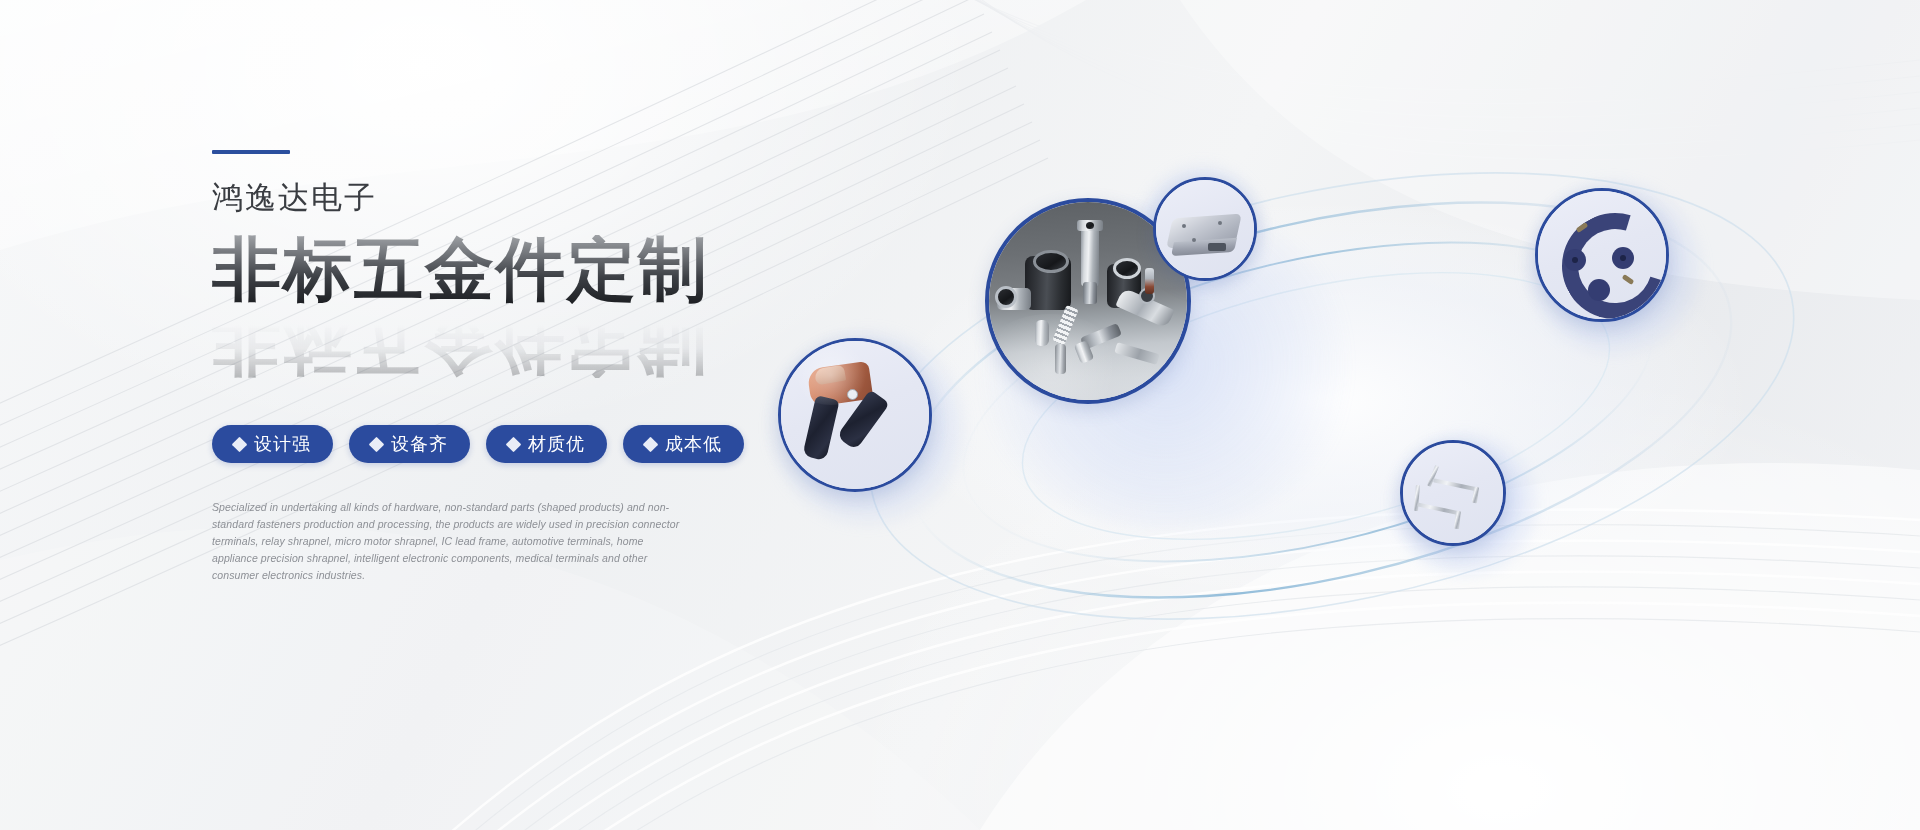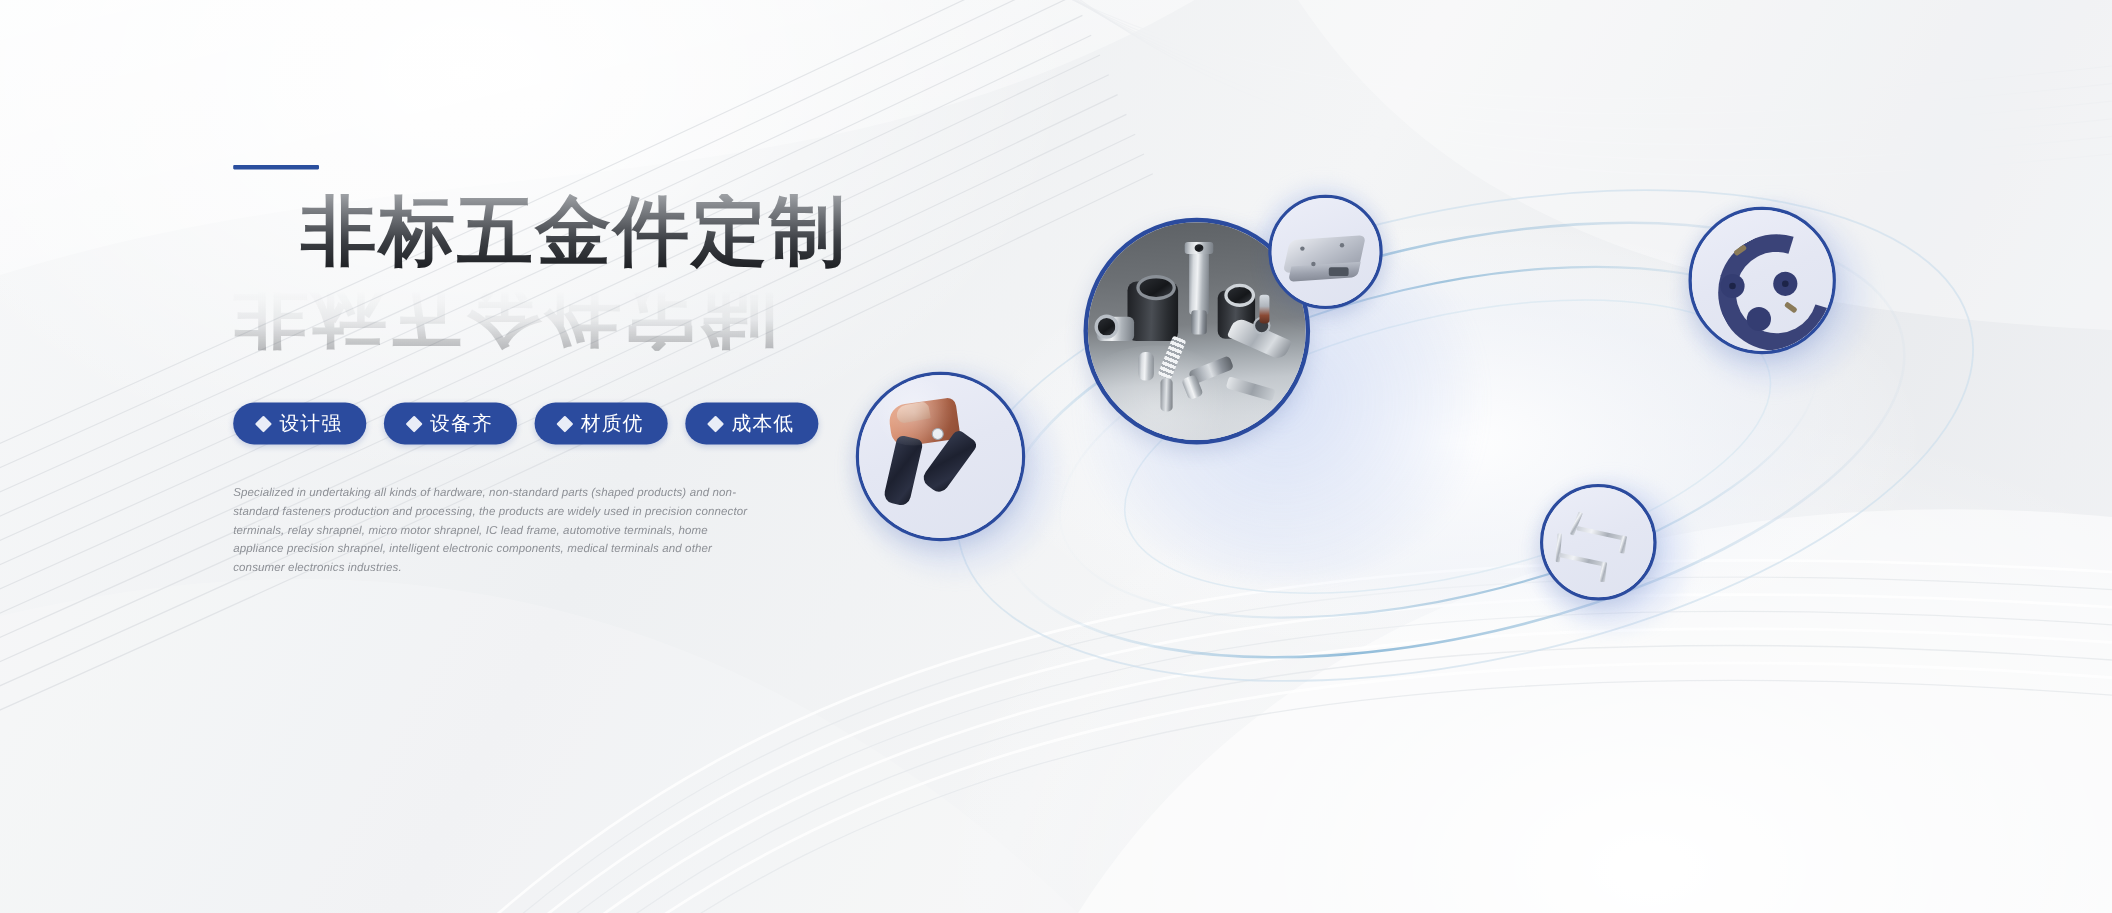--- a/index.html
+++ b/index.html
@@ -24,21 +24,21 @@
   .left-block{position:absolute;left:212px;top:150px;width:620px;}
 
   .accent-bar{width:78px;height:4px;background:#2b4f9e;border-radius:1px;}
 
   .brand{
     margin-top:28px;
     font-size:31px;color:#3a3d42;letter-spacing:2px;line-height:1;
     font-weight:400;
   }
 
-  .headline-wrap{position:relative;margin-top:22px;height:128px;text-align:center;}
+  .headline-wrap{position:relative;margin-top:22px;height:128px;}
   .headline{
     font-size:69px;font-weight:bold;letter-spacing:2px;line-height:1;
     background:linear-gradient(180deg,#9fa2a6 0%,#6e7176 30%,#3c3f44 62%,#1d1f23 100%);
     -webkit-background-clip:text;background-clip:text;
     color:transparent;-webkit-text-fill-color:transparent;
     white-space:nowrap;
   }
   .headline-reflection{
     position:absolute;left:0;top:74px;
     font-size:69px;font-weight:bold;letter-spacing:2px;line-height:1;
@@ -185,20 +185,21 @@
       <path d="M500,930 C776,698 1156,576 1920,632"></path>
     </g>
 
     <path d="M1180,0 C1300,180 1500,280 1920,300 L1920,0 Z" fill="#ffffff" opacity="0.35"></path>
   </svg>
 
   <div class="left-block">
 
     <div class="accent-bar"></div>
 
+    <div class="brand">鸿逸达电子</div>
 
     <div class="headline-wrap">
       <div class="headline">非标五金件定制</div>
       <div class="headline-reflection">非标五金件定制</div>
     </div>
 
     <div class="badges">
       <div class="badge">
         <span class="dia"></span>
         <span>设计强</span>

